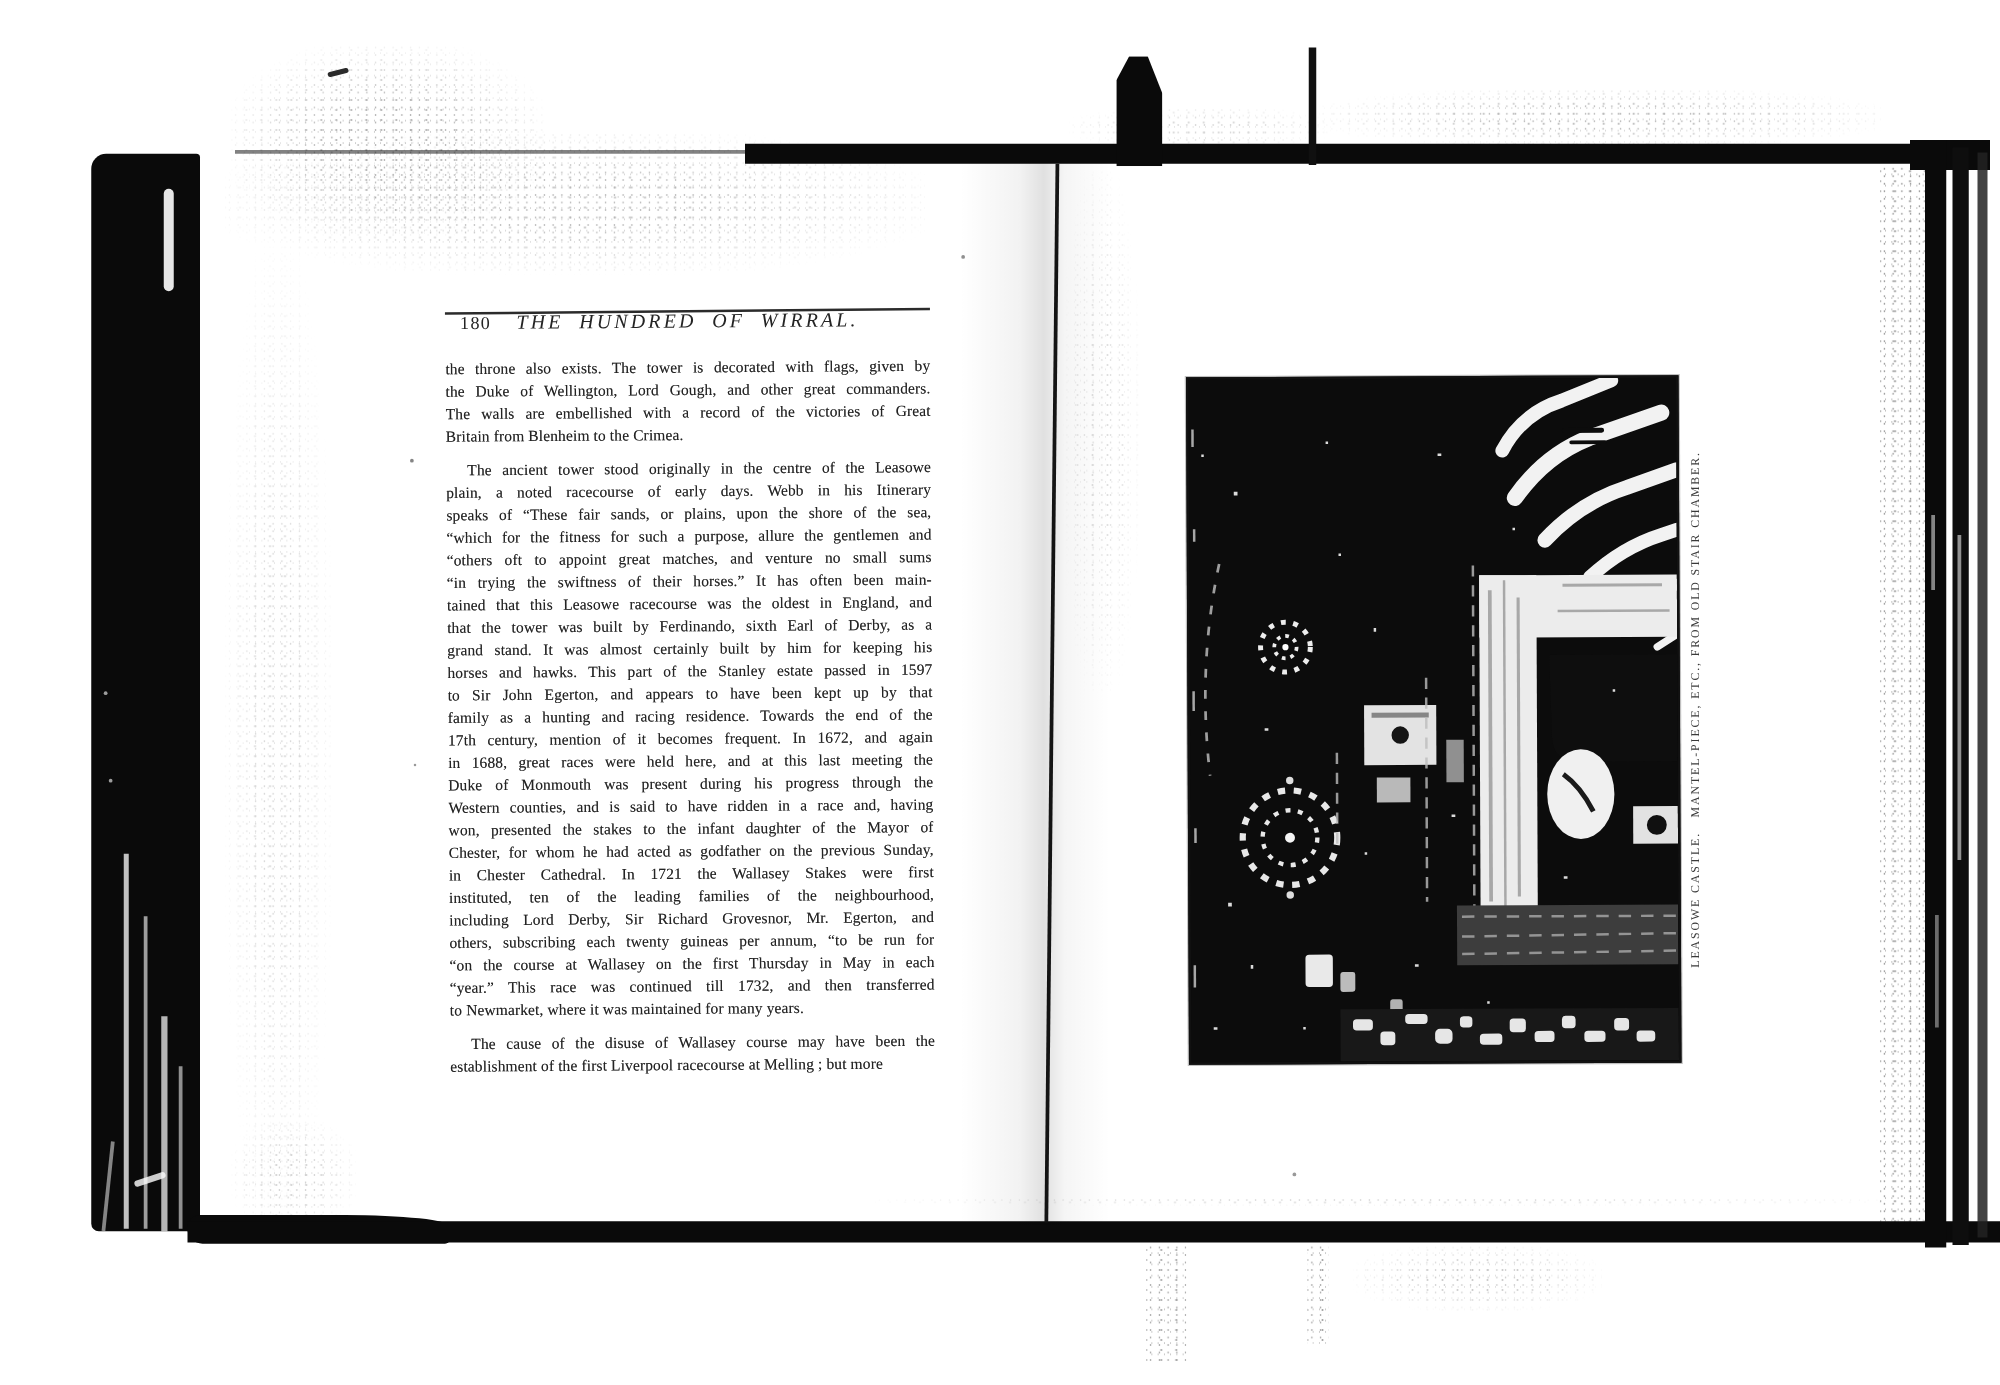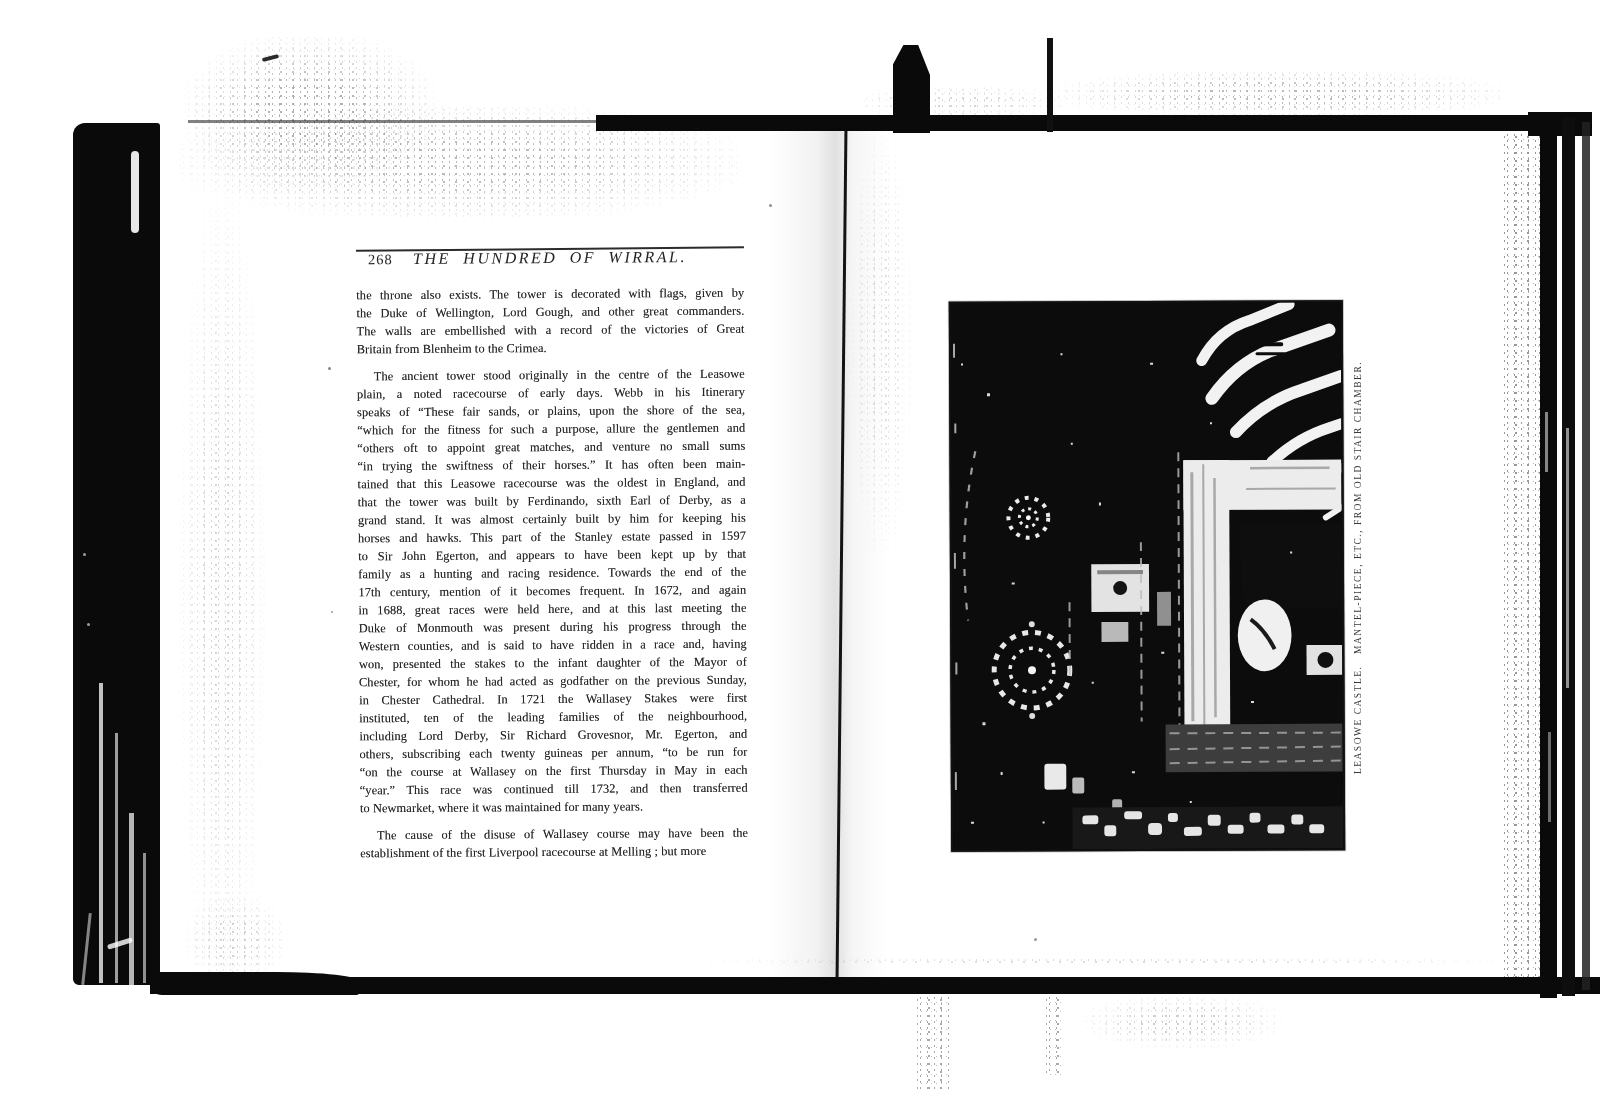--- a/index.html
+++ b/index.html
@@ -122,21 +122,21 @@
   <div class="abs right-band-c"></div>
 
   <div class="speck abs" style="left:328px;top:367px;width:3px;height:3px;opacity:.6;"></div>
   <div class="speck abs" style="left:331px;top:611px;width:2px;height:2px;opacity:.5;"></div>
   <div class="speck abs" style="left:769px;top:204px;width:3px;height:3px;opacity:.55;"></div>
   <div class="speck abs" style="left:1034px;top:938px;width:3px;height:3px;opacity:.5;"></div>
   <div class="speck abs" style="left:572px;top:852px;width:2px;height:2px;opacity:.45;"></div>
 
   <div class="abs left-text">
     <div class="runhead">
-      <span class="pagenum">268</span>
+      <span class="pagenum">180</span>
       <span class="runtitle">THE HUNDRED OF WIRRAL.</span>
       <div class="runrule"></div>
     </div>
     <div class="body-block">
         <div class="para">
           <div class="tline">the throne also exists.  The tower is decorated with flags, given by</div>
           <div class="tline">the Duke of Wellington, Lord Gough, and other great commanders.</div>
           <div class="tline">The walls are embellished with a record of the victories of Great</div>
           <div class="tline last">Britain from Blenheim to the Crimea.</div>
         </div>

